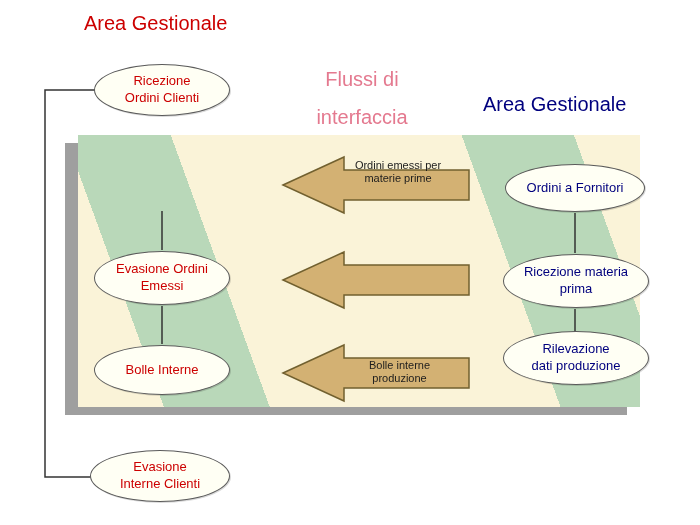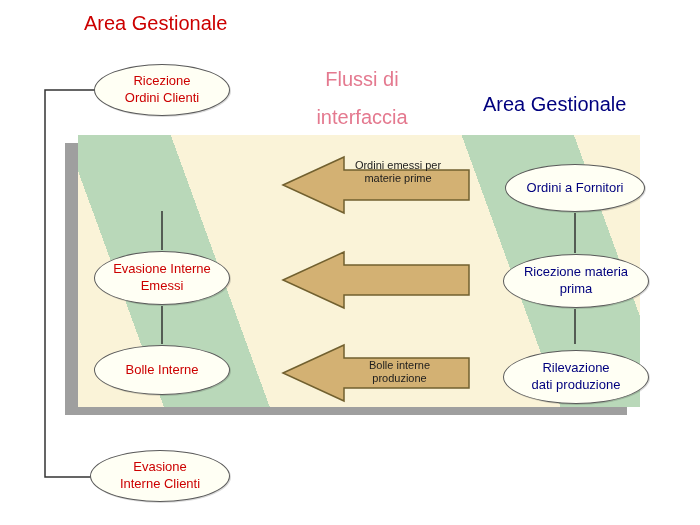--- a/index.html
+++ b/index.html
@@ -87,36 +87,36 @@
   <svg class="flow-arrow" style="left:280px;top:342px" width="192" height="62" viewBox="0 0 192 62">
     <polygon points="3,31 64,3 64,16 189,16 189,46 64,46 64,59"></polygon>
   </svg>
   <div class="arrow-label" style="left:352px;top:359px;width:95px">Bolle interne produzione</div>
 
   <div class="node red" style="left:94px;top:64px;width:136px;height:52px">
     <span class="node-label">Ricezione
 Ordini Clienti</span>
   </div>
   <div class="node red" style="left:94px;top:251px;width:136px;height:54px">
-    <span class="node-label">Evasione Interne
+    <span class="node-label">Evasione Ordini
 Emessi</span>
   </div>
   <div class="node red" style="left:94px;top:345px;width:136px;height:50px">
     <span class="node-label">Bolle Interne</span>
   </div>
   <div class="node red" style="left:90px;top:450px;width:140px;height:52px">
     <span class="node-label">Evasione
 Interne Clienti</span>
   </div>
 
   <div class="node navy" style="left:505px;top:164px;width:140px;height:48px">
     <span class="node-label">Ordini a Fornitori</span>
   </div>
   <div class="node navy" style="left:503px;top:254px;width:146px;height:54px">
     <span class="node-label">Ricezione materia
 prima</span>
   </div>
-  <div class="node navy" style="left:503px;top:350px;width:146px;height:54px">
+  <div class="node navy" style="left:503px;top:331px;width:146px;height:54px">
     <span class="node-label">Rilevazione
 dati produzione</span>
   </div>
 
 </div>
 
 </body></html>

